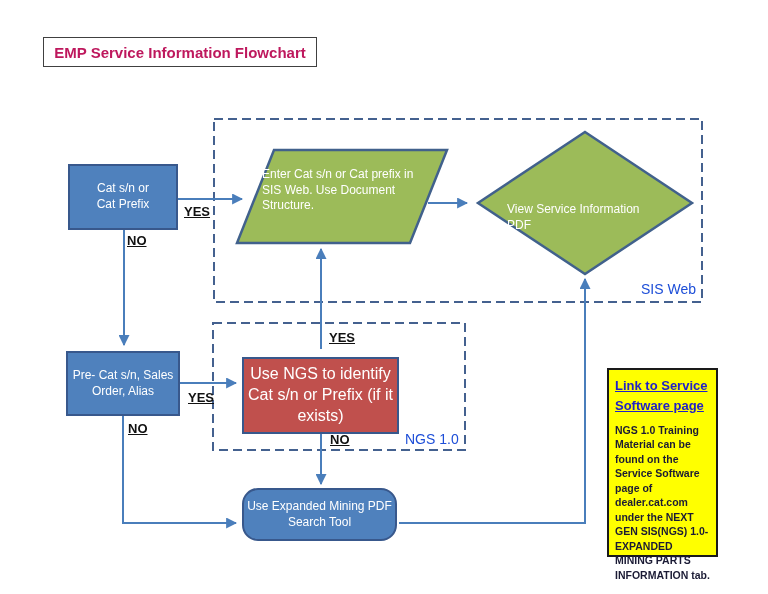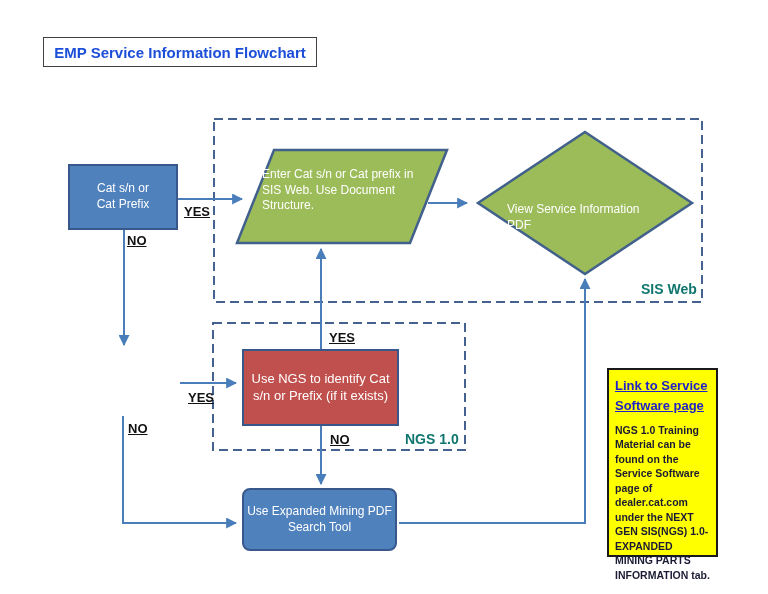--- a/index.html
+++ b/index.html
@@ -6,55 +6,55 @@
   .canvas {
     position: relative; width: 768px; height: 594px;
     background: #ffffff; overflow: hidden;
     font-family: "Liberation Sans", sans-serif;
   }
   .abs { position: absolute; }
   .title-box {
     left: 43px; top: 37px; width: 272px; height: 28px;
     border: 1px solid #404040; background: #ffffff;
     display: flex; align-items: center; justify-content: center;
-    font-weight: bold; font-size: 15px; color: #1d4ed8; z-index: 4;
+    font-weight: bold; font-size: 15px; color: #be185d; z-index: 4;
   }
   svg.layer { position: absolute; left: 0; top: 0; z-index: 1; }
   svg.layer .wire { stroke: #4a7ebb; stroke-width: 2; fill: none; }
   svg.layer .dashed { stroke: #44618f; stroke-width: 2; fill: none; stroke-dasharray: 9 5; }
   svg.layer .green { fill: #9cbb59; stroke: #41618c; stroke-width: 2.5; }
   .node {
     position: absolute; z-index: 2; box-sizing: border-box;
     display: flex; align-items: center; justify-content: center;
     text-align: center; color: #ffffff; font-size: 12px; line-height: 1.3;
   }
   .blue { background: #4f81bd; border: 2px solid #38588c; }
   .node-cat { left: 68px; top: 164px; width: 110px; height: 66px; }
   .node-cat .inner { width: 70px; }
   .node-pre { left: 66px; top: 351px; width: 114px; height: 65px; }
   .node-pre .inner { width: 104px; }
-  .node-ngs { left: 242px; top: 349px; width: 157px; height: 77px;
-    background: #c0504d; border: 2px solid #38588c; font-size: 13px; }
+  .node-ngs { left: 242px; top: 357px; width: 157px; height: 77px;
+    background: #c0504d; border: 2px solid #38588c; font-size: 16px; }
   .node-ngs .inner { width: 150px; }
-  .node-search { left: 242px; top: 488px; width: 155px; height: 63px; border-radius: 8px; }
+  .node-search { left: 242px; top: 488px; width: 155px; height: 53px; border-radius: 16px; }
   .node-search .inner { width: 146px; }
   .shape-text {
     position: absolute; z-index: 2; color: #ffffff; font-size: 12px;
     line-height: 1.3; text-align: left;
   }
   .text-parallelogram { left: 262px; top: 167px; width: 160px; }
   .text-diamond { left: 507px; top: 189px; width: 156px; margin-top: 13px; }
   .edge-label { position: absolute; z-index: 3; font-weight: bold; font-size: 13px; color: #111111; text-decoration: underline; }
   .lbl-yes1 { left: 184px; top: 204px; }
   .lbl-no1  { left: 127px; top: 233px; }
   .lbl-yes2 { left: 188px; top: 390px; }
   .lbl-no2  { left: 128px; top: 421px; }
   .lbl-yes3 { left: 329px; top: 330px; }
   .lbl-no3  { left: 330px; top: 432px; }
-  .group-label { position: absolute; z-index: 3; font-weight: bold; font-size: 14px; color: #0f766e; background: #ffffff; padding: 0 3px; }
+  .group-label { position: absolute; z-index: 3; font-weight: normal; font-size: 14px; color: #1d4ed8; background: #ffffff; padding: 0 3px; }
   .lbl-sisweb { left: 638px; top: 281px; }
   .lbl-ngs10  { left: 402px; top: 431px; }
   .note {
     position: absolute; left: 607px; top: 368px; width: 111px; height: 189px;
     background: #ffff00; border: 2px solid #1a1a1a; z-index: 2;
     box-sizing: border-box; padding: 6px 5px 0 6px;
   }
   .note-link {
     color: #2121c8; font-weight: bold; font-size: 13px; line-height: 1.5;
     text-decoration: underline; display: inline-block; margin-bottom: 8px; cursor: pointer;
@@ -92,20 +92,23 @@
   </svg>
 
   <div class="node blue node-cat">
     <div class="inner">Cat s/n or Cat Prefix</div>
   </div>
 
   <div class="shape-text text-parallelogram">Enter Cat s/n or Cat prefix in SIS Web.  Use Document Structure.</div>
 
   <div class="shape-text text-diamond">View Service Information PDF</div>
 
+  <div class="node blue node-pre">
+    <div class="inner">Pre- Cat s/n, Sales Order, Alias</div>
+  </div>
 
   <div class="node node-ngs">
     <div class="inner">Use NGS to identify Cat s/n or Prefix (if it exists)</div>
   </div>
 
   <div class="node blue node-search">
     <div class="inner">Use Expanded Mining PDF Search Tool</div>
   </div>
 
   <div class="edge-label lbl-yes1">YES</div>

